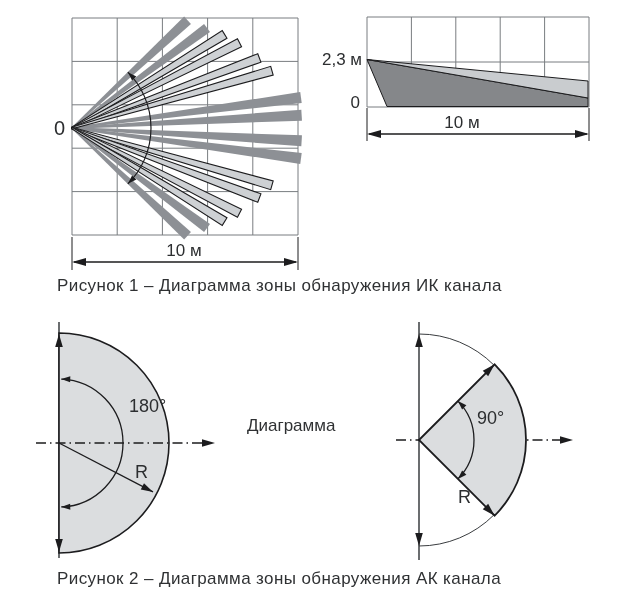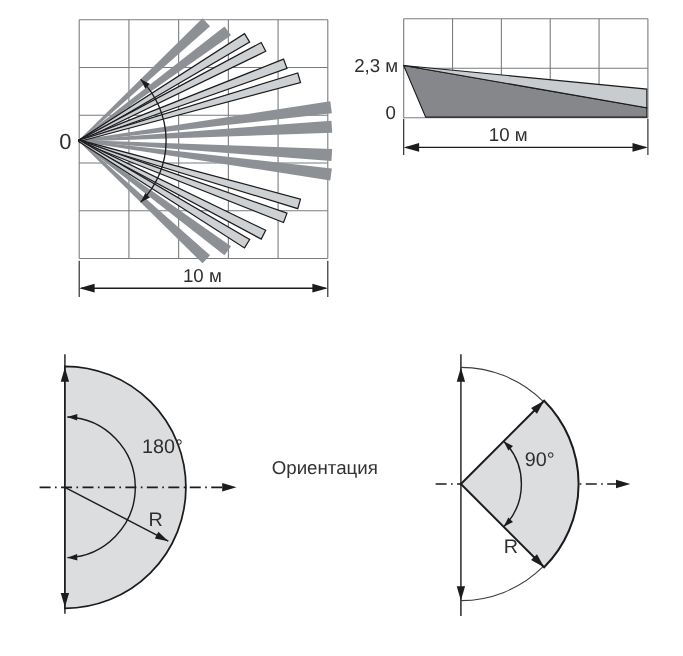--- a/index.html
+++ b/index.html
@@ -74,20 +74,21 @@
         <polygon points="367,134 381,138 381,130" fill="#1c1c1e"></polygon>
         <polygon points="589,134 575,130 575,138" fill="#1c1c1e"></polygon>
       </g>
     <text x="65" y="135" text-anchor="end" class="t20">0</text>
     <text x="184" y="256" text-anchor="middle" class="t17">10 м</text>
     <text x="362" y="65" text-anchor="end" class="t17">2,3 м</text>
     <text x="360" y="108" text-anchor="end" class="t17">0</text>
     <text x="462" y="128" text-anchor="middle" class="t17">10 м</text>
   </svg>
 
+  <div class="caption" style="top:276px">Рисунок 1 – Диаграмма зоны обнаружения ИК канала</div>
 
   <svg id="fig2" class="abs" style="left:0;top:318px" width="621" height="278" viewBox="0 318 621 278">
     <g id="f2-built">
         <line x1="59" y1="322" x2="59" y2="558" stroke="#46494c" stroke-width="1.6"></line>
         <path d="M 59 333 A 110 110 0 0 1 59 553 Z" fill="#dbdddf" stroke="#1c1c1e" stroke-width="1.6"></path>
         <polygon points="59,334 55.2,347 62.8,347" fill="#1c1c1e"></polygon>
         <polygon points="59,552 62.8,539 55.2,539" fill="#1c1c1e"></polygon>
         <line x1="36" y1="443" x2="207" y2="443" stroke="#1c1c1e" stroke-width="1.5" stroke-dasharray="10 4 1.5 4"></line>
         <polygon points="215,443 202,439.2 202,446.8" fill="#1c1c1e"></polygon>
         <path d="M 61.233567788960066 379.03898707077786 A 64 64 0 0 1 61.233567788960066 506.96101292922214" fill="none" stroke="#1c1c1e" stroke-width="1.3"></path>
@@ -108,17 +109,18 @@
         <polygon points="457.8908729652601,401.1091270347399 462.13351365237935,409.5944084089785 466.37615433949867,405.3517677218592" fill="#1c1c1e"></polygon>
         <polygon points="457.8908729652601,478.8908729652601 466.37615433949867,474.6482322781408 462.13351365237935,470.4055915910215" fill="#1c1c1e"></polygon>
       </g>
     <text x="129" y="412" class="t18">180°</text>
     <text x="135" y="478" class="t18">R</text>
     <text x="477" y="424" class="t18">90°</text>
     <text x="458" y="503" class="t18">R</text>
   </svg>
 
   <div class="orient">
-    <div>Ориентация</div>
+    <div>Диаграмма</div>
   </div>
 
+  <div class="caption" style="top:569px">Рисунок 2 – Диаграмма зоны обнаружения АК канала</div>
 
 </div>
 
 </body></html>

